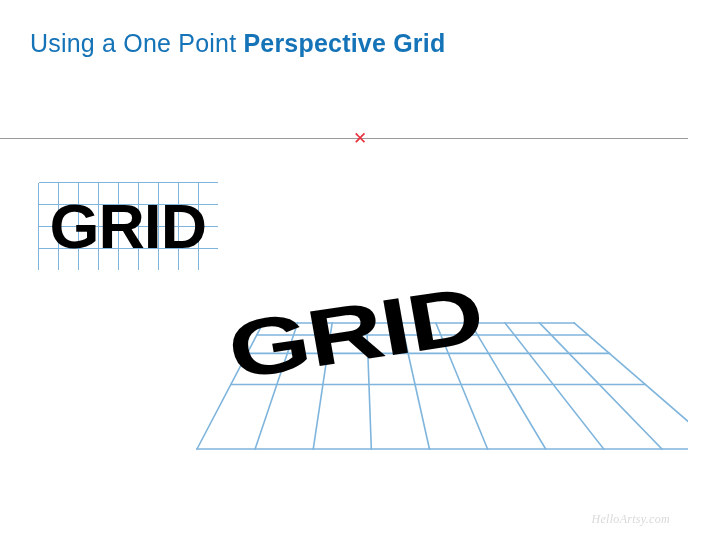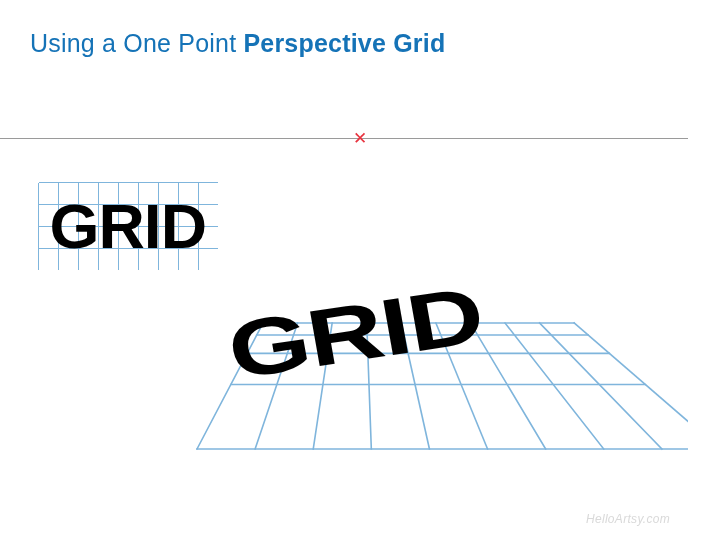--- a/index.html
+++ b/index.html
@@ -117,21 +117,21 @@
     color: #000000;
     transform-origin: 0 0;
     transform: matrix(1.00, -0.150, 0.135, 0.76, 0, 0);
   }
 
   
   #footer-credit {
     position: absolute;
     right: 18px;
     top: 512px;
-    font-family: Liberation Sans, sans-serif;
+    font-family: Liberation Serif, serif;
     font-style: italic;
     font-size: 12px;
     color: #d9d9d9;
     letter-spacing: 0.3px;
   }
 </style>
 </head>
 <body>
 
 <div id="slide">

